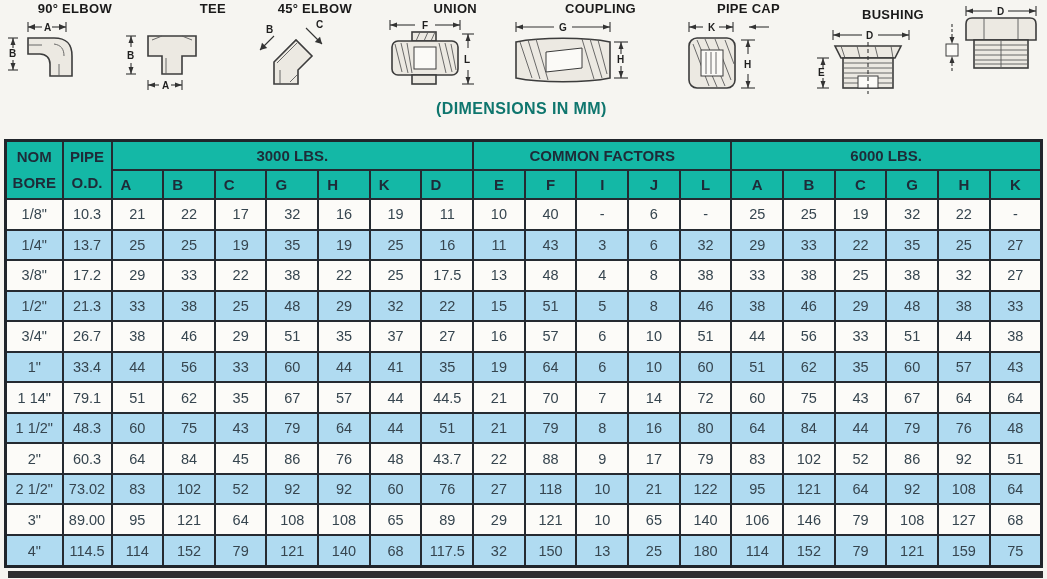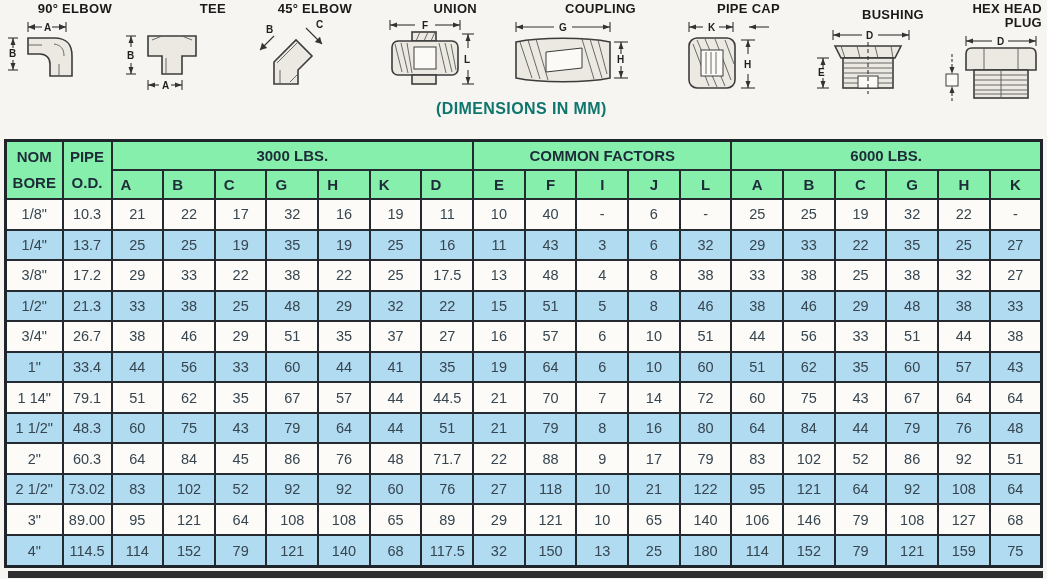--- a/index.html
+++ b/index.html
@@ -20,21 +20,21 @@
   svg .win{fill:#fbfaf7;stroke:#3c3c3c;stroke-width:1;}
   svg text{font:bold 10px "Liberation Sans",sans-serif;fill:#1f1f1f;}
   .dims-note{position:absolute;left:436px;top:100px;font-weight:bold;font-size:16px;color:#0f766e;letter-spacing:.4px;}
   
   table{
     position:absolute;left:4px;top:139px;width:1039px;height:429px;
     border-collapse:collapse;table-layout:fixed;
     border:3px solid #20252b;
   }
   th,td{border:2px solid #252a31;padding:0;text-align:center;overflow:hidden;}
-  thead th{background:#86efac;color:#1e2b38;}
+  thead th{background:#14b8a6;color:#1e2b38;}
   .hrow1 th{height:27px;font-size:15px;font-weight:bold;}
   .hrow2 th{height:27px;font-size:15px;font-weight:bold;}
   th.corner div{line-height:26px;font-size:15px;font-weight:bold;}
   th.letter.g0{text-align:left;padding-left:8px;}
   tbody td{font-size:14.5px;color:#36454f;}
   tr.white td{background:#fcfbf8;}
   tr.blue td{background:#b0dbf1;}
   
   .scan-bar{position:absolute;left:8px;top:571px;width:1035px;height:7px;background:#2e2e30;}
 </style>
@@ -227,21 +227,20 @@
         <line class="dim" x1="4" y1="64" x2="16" y2="64"></line>
       <line class="dim" x1="10" y1="34" x2="10" y2="44"></line>
         <line class="dim" x1="10" y1="54" x2="10" y2="64"></line>
       <path class="ah" d="M10,34 L7.5,41 L12.5,41 Z"></path>
         <path class="ah" d="M10,64 L7.5,57 L12.5,57 Z"></path>
       <text x="5" y="52">E</text>
     </svg>
   </div>
 
   <div class="fig" style="left:938px;top:2px;width:104px;">
-    <div class="cap">HEX HEAD PLUG</div>
     <svg width="100" height="80" viewBox="0 0 100 80">
       <line class="dim" x1="26" y1="4" x2="26" y2="14"></line>
         <line class="dim" x1="96" y1="4" x2="96" y2="14"></line>
       <line class="dim" x1="26" y1="9" x2="52" y2="9"></line>
         <line class="dim" x1="68" y1="9" x2="96" y2="9"></line>
       <path class="ah" d="M26,9 L33,6.5 L33,11.5 Z"></path>
         <path class="ah" d="M96,9 L89,6.5 L89,11.5 Z"></path>
       <text x="57" y="13">D</text>
       <path class="ln" d="M26,22 Q26,16 32,16 L90,16 Q96,16 96,22 L96,38 L26,38 Z"></path>
       <line class="hat" x1="44" y1="16" x2="44" y2="38"></line>
@@ -502,21 +501,21 @@
       </tr>
       <tr class="white">
         <td>2"</td>
         <td>60.3</td>
         <td>64</td>
         <td>84</td>
         <td>45</td>
         <td>86</td>
         <td>76</td>
         <td>48</td>
-        <td>71.7</td>
+        <td>43.7</td>
         <td>22</td>
         <td>88</td>
         <td>9</td>
         <td>17</td>
         <td>79</td>
         <td>83</td>
         <td>102</td>
         <td>52</td>
         <td>86</td>
         <td>92</td>

